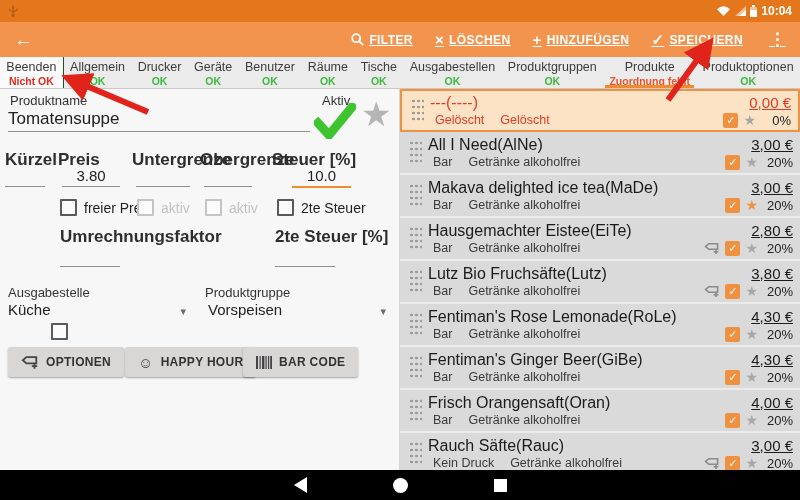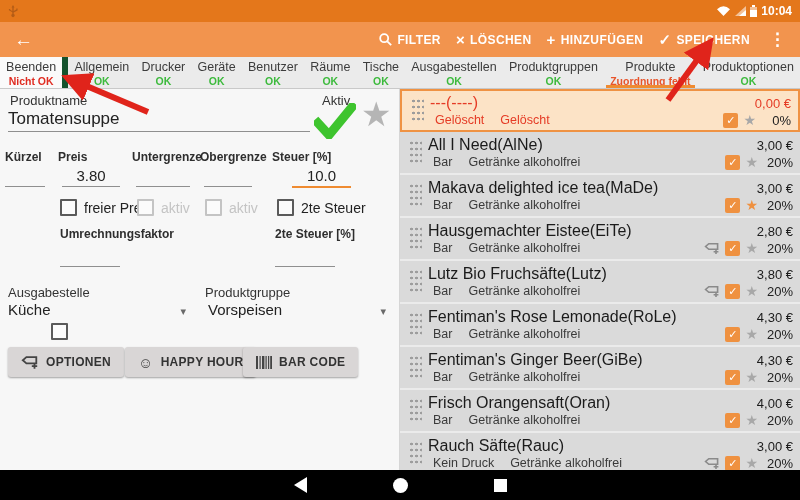--- a/index.html
+++ b/index.html
@@ -7,40 +7,40 @@
 
   
   .status-bar{height:22px;background:#e4771b;color:#fff;display:flex;align-items:center;padding:0 8px;box-sizing:border-box;}
   .status-right{margin-left:auto;display:flex;align-items:center;gap:4px;justify-content:flex-end;}
   .status-time{font-size:12px;font-weight:bold;}
   .usb-ic{opacity:.75;}
 
   
   .toolbar{height:35px;background:#f2944e;display:flex;align-items:center;color:#fff;padding:0 14px;box-sizing:border-box;}
   .back-arrow{font-size:19px;line-height:1;cursor:pointer;}
-  .tb-actions{margin-left:auto;display:flex;align-items:center;gap:15px;}
+  .tb-actions{margin-left:auto;display:flex;align-items:center;gap:22px;text-decoration:underline;}
   .tb-action{display:flex;align-items:center;gap:5px;font-size:12px;font-weight:bold;letter-spacing:.4px;cursor:pointer;}
   .tb-glyph{font-size:15px;font-weight:bold;line-height:1;}
   .overflow{font-size:17px;font-weight:bold;padding-left:4px;cursor:pointer;}
 
   
   .tab-bar{height:32px;background:#ebebeb;border-bottom:1px solid #c9c9c9;display:flex;box-sizing:border-box;}
   .tab{position:relative;flex:1 1 auto;text-align:center;padding:3px 6px 0 6px;white-space:nowrap;cursor:pointer;}
   .tab-label{font-size:12.5px;color:#3c3c3c;}
   .tab-status{font-size:10.5px;font-weight:bold;margin-top:1px;}
   .tab-status.ok{color:#3cba3c;}
   .tab-status.err{color:#e02b20;}
   .tab-status.warn{color:#e8542b;}
-  .tab.exit{background:#fafafa;border-right:6px solid #14532d;}
+  .tab.exit{background:#fafafa;border-right:1px solid #14532d;}
   .tab.selected::after{content:"";position:absolute;left:2px;right:2px;bottom:0;height:3px;background:#ef8b31;}
 
   
   .content{display:flex;height:381px;overflow:hidden;}
   .form-panel{position:relative;width:400px;box-sizing:border-box;background:#f7f7f7;border-right:1px solid #d6d6d6;}
-  .flabel{position:absolute;font-size:12px;font-weight:bold;color:#2e2e2e;}
+  .flabel{position:absolute;font-size:17px;font-weight:bold;color:#2e2e2e;}
   .flabel.light{font-weight:normal;font-size:13px;color:#333;}
   .finput{position:absolute;background:transparent;border:none;border-bottom:1px solid #8f8f8f;font-family:"Liberation Sans",sans-serif;font-size:17px;color:#222;padding:0 0 2px 0;outline:none;}
   .finput.small{font-size:15px;text-align:center;}
   .finput.focused{border-bottom:2px solid #ef8b31;}
   .cbrow{position:absolute;display:flex;align-items:center;gap:7px;cursor:pointer;}
   .cbox{width:13px;height:13px;border:2px solid #5a5a5a;border-radius:1px;background:#fbfbfb;flex:none;}
   .cblabel{font-size:14px;color:#222;}
   .cbrow.disabled .cbox{border-color:#c4c4c4;}
   .cbrow.disabled .cblabel{color:#c4c4c4;}
   .dropdown{position:absolute;display:flex;align-items:flex-end;justify-content:space-between;cursor:pointer;}
@@ -51,21 +51,21 @@
   .smiley{font-size:15px;color:#444;font-weight:normal;}
 
   
   .list-panel{width:400px;background:#e0e0e0;overflow:hidden;}
   .prow{display:flex;align-items:center;height:43px;box-sizing:border-box;background:#dadada;border-bottom:2px solid #ebebeb;cursor:pointer;}
   .prow.selected{background:#fce3c6;border:2px solid #ef9243;}
   .drag-handle{width:13px;height:25px;margin:0 6px 0 9px;flex:none;background-image:radial-gradient(#9d9d9d 1.1px,transparent 1.3px);background-size:5px 6px;cursor:grab;}
   .prow-body{flex:1;display:flex;flex-direction:column;justify-content:center;gap:1px;padding-right:7px;min-width:0;}
   .pline1{display:flex;align-items:baseline;}
   .pname{font-size:16px;color:#1b1b1b;white-space:nowrap;overflow:hidden;}
-  .pprice{margin-left:auto;font-size:13px;color:#1b1b1b;white-space:nowrap;padding-left:8px;}
+  .pprice{margin-left:auto;font-size:15px;color:#1b1b1b;white-space:nowrap;padding-left:8px;text-decoration:underline;}
   .pline2{display:flex;align-items:center;padding-left:5px;}
   .psub{font-size:12.5px;color:#3a3a3a;margin-right:16px;white-space:nowrap;}
   .pline2-icons{margin-left:auto;display:flex;align-items:center;gap:5px;}
   .opt-ic{flex:none;}
   .pcheck{width:15px;height:15px;border-radius:2px;background:#ef9140;color:#fff;font-size:11px;line-height:15px;text-align:center;flex:none;}
   .pstar{font-size:14px;color:#a8a8a8;line-height:1;cursor:pointer;}
   .pstar.starred{color:#ef9140;}
   .ppct{font-size:13px;color:#222;min-width:30px;text-align:right;}
   .prow.selected .pname,.prow.selected .pprice,.prow.selected .psub{color:#e53b25;}
 

